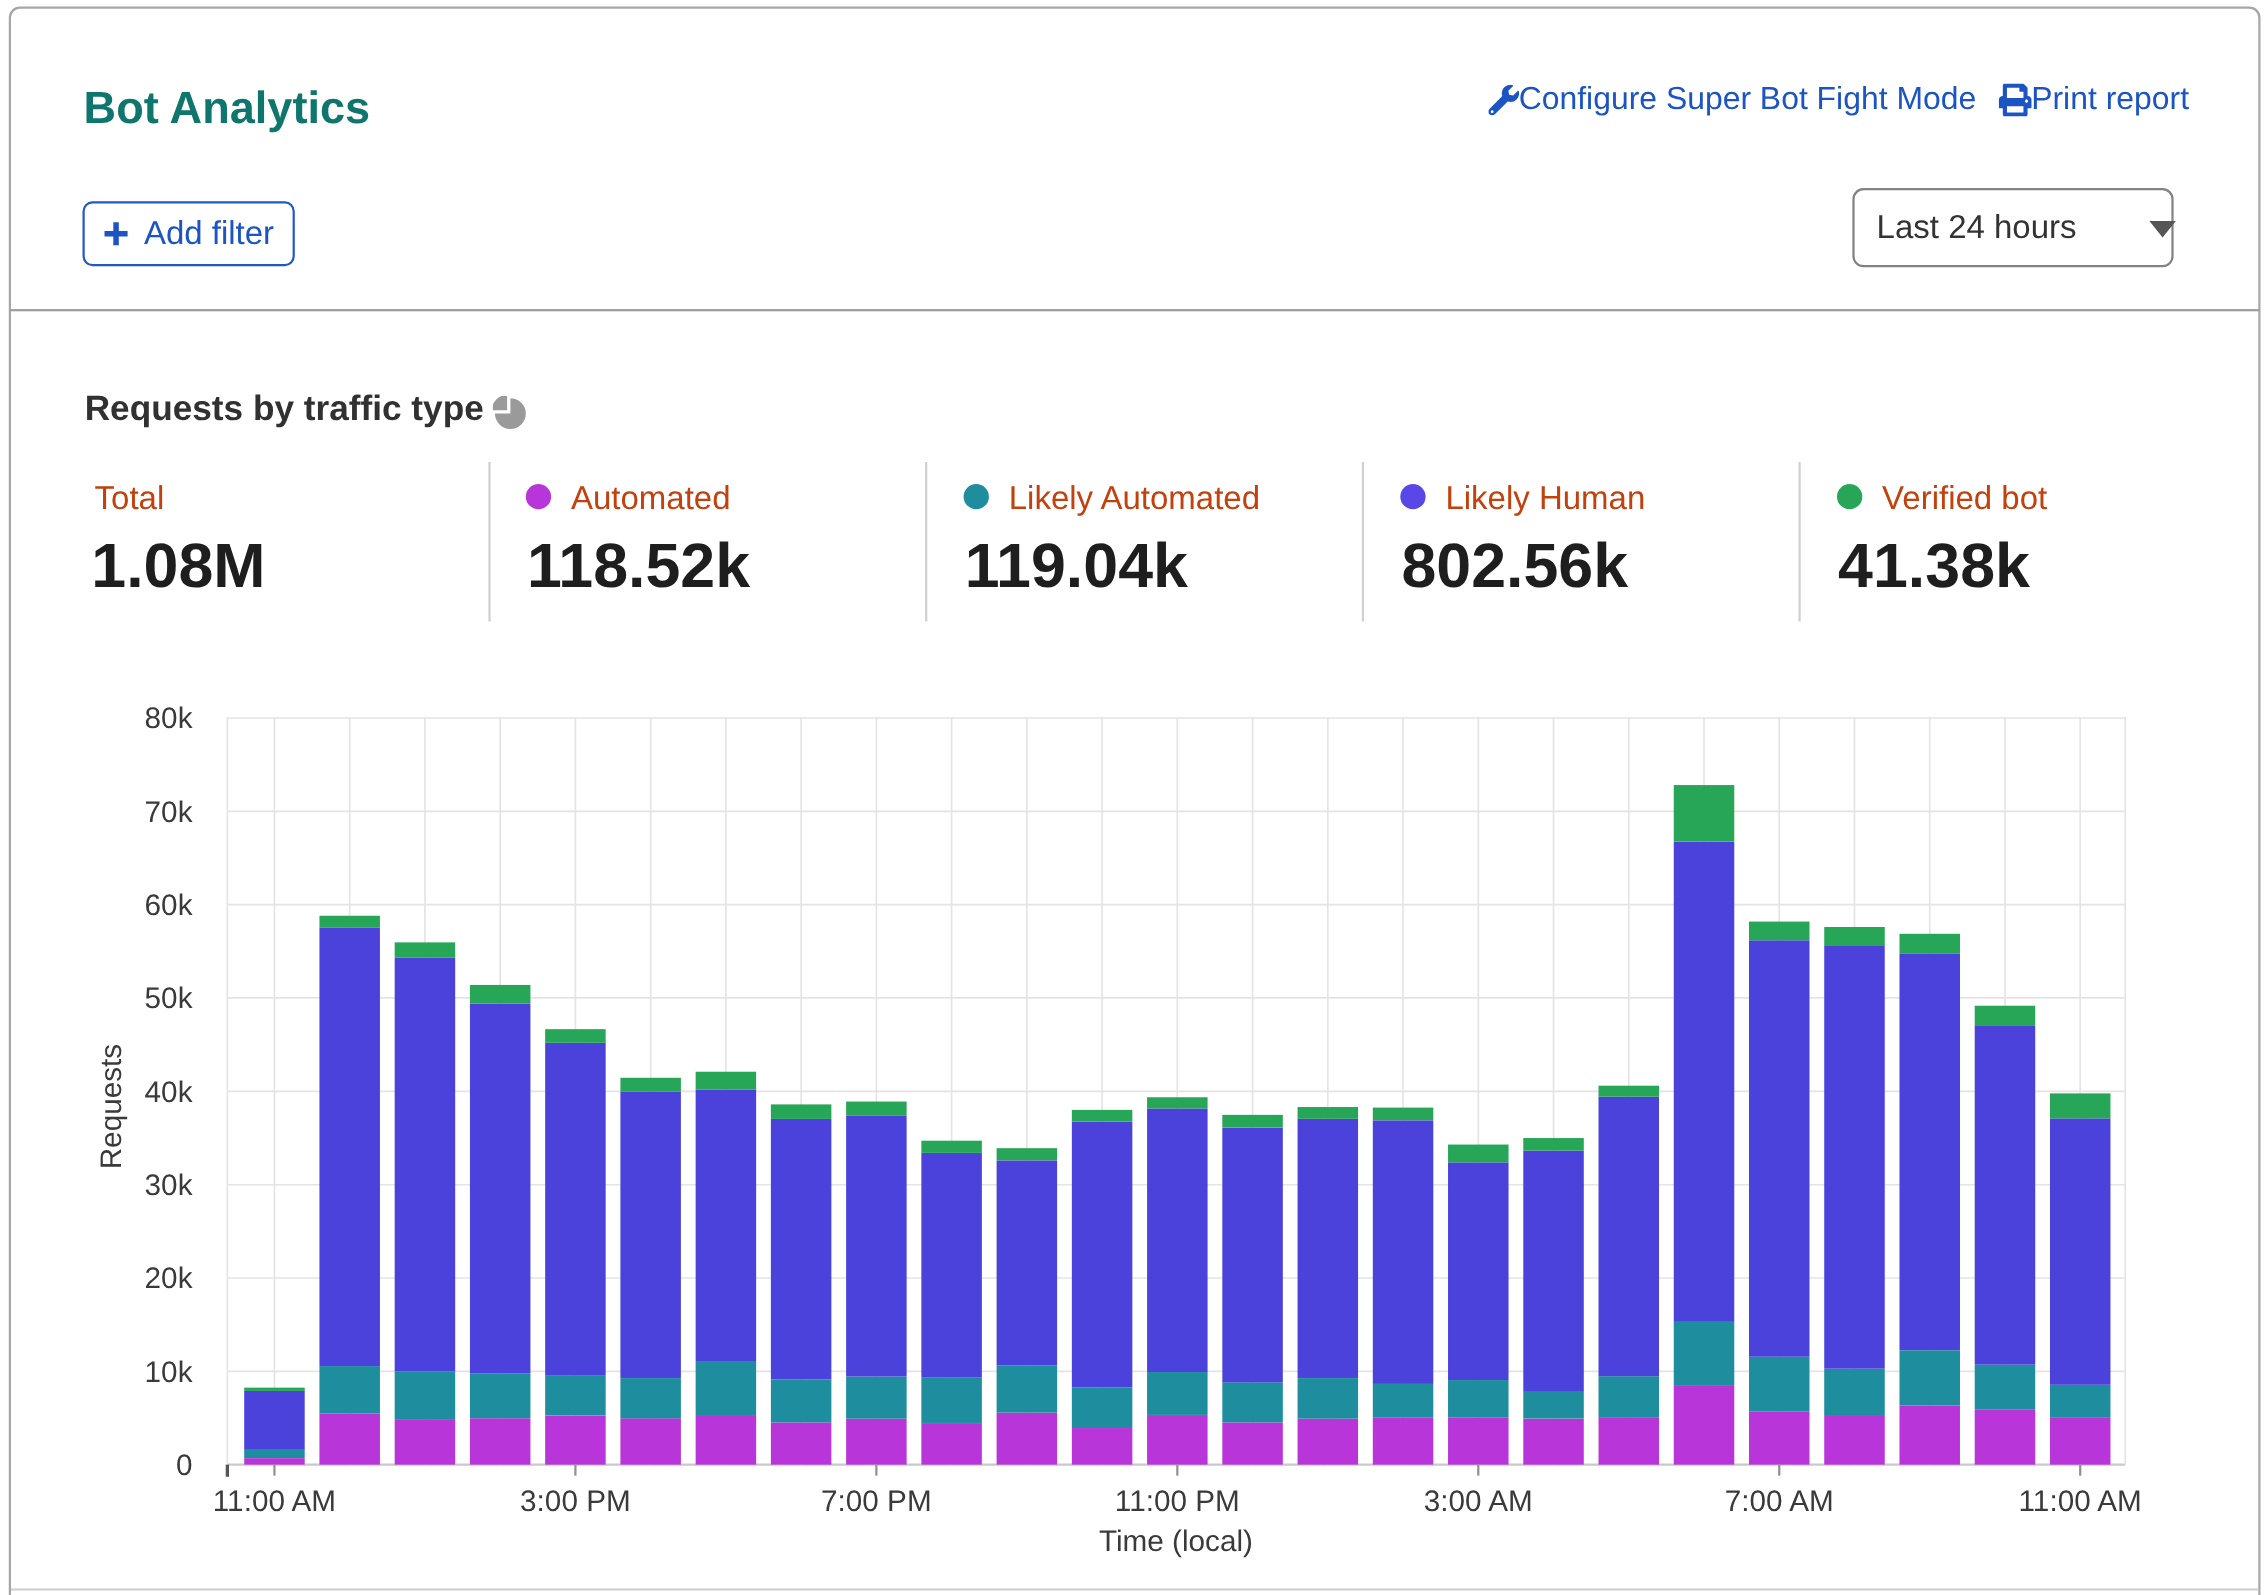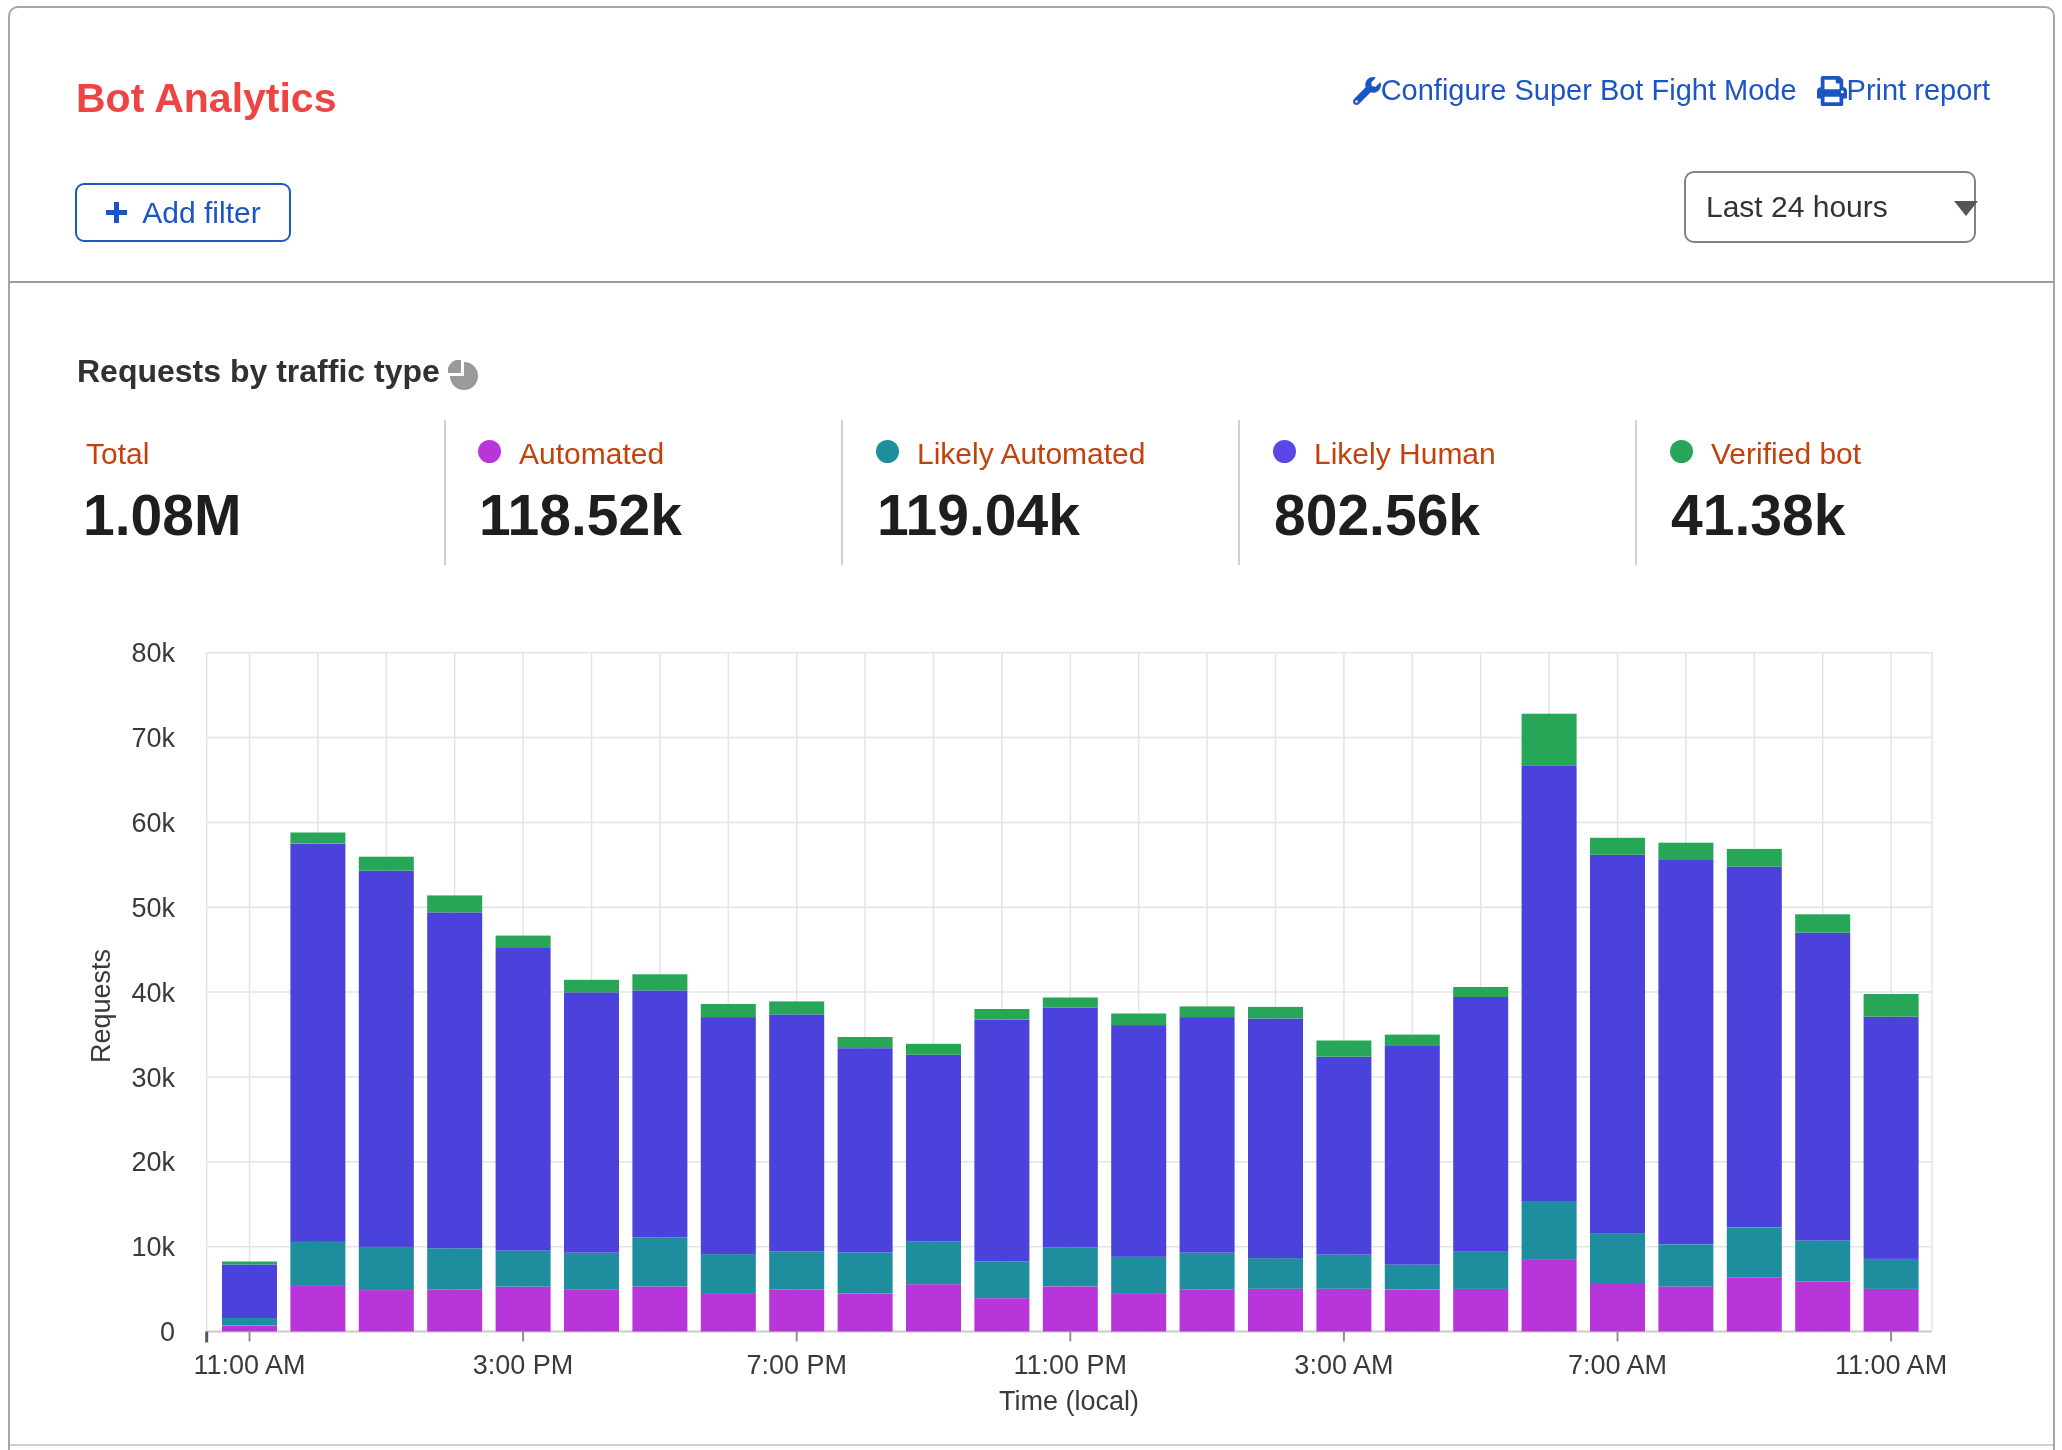--- a/index.html
+++ b/index.html
@@ -1,21 +1,21 @@
 <!DOCTYPE html>
 <html><head><meta charset="utf-8"><style>
 *{margin:0;padding:0;box-sizing:border-box}
 html,body{width:2062px;height:1450px;background:#fff;font-family:"Liberation Sans",sans-serif;position:relative;overflow:hidden}
 .abs{position:absolute}
 .card{position:absolute;left:8px;top:6px;width:2047px;height:1600px;border:2px solid #a6a6a6;border-radius:10px;background:#fff}
 .hdiv{position:absolute;left:9px;top:281px;width:2045px;height:2px;background:#9c9c9c}
 .bdiv{position:absolute;left:10px;top:1444px;width:2043px;height:2px;background:#d0d0d0}
-.title{position:absolute;left:76px;top:75px;font-size:41px;font-weight:700;color:#ef4444}
+.title{position:absolute;left:76px;top:75px;font-size:41px;font-weight:700;color:#0f766e}
 .links{position:absolute;top:74px;right:72px;display:flex;align-items:center;gap:2px;color:#1c55c3;font-size:29px;white-space:nowrap}
-.btn{position:absolute;left:75px;top:183px;width:216px;height:59px;border:2.5px solid #2158c5;border-radius:9px;color:#1c55c3;font-size:30px;display:flex;align-items:center;justify-content:center;gap:14px}
+.btn{position:absolute;left:75px;top:183px;width:193px;height:59px;border:2.5px solid #2158c5;border-radius:9px;color:#1c55c3;font-size:30px;display:flex;align-items:center;justify-content:center;gap:14px}
 .dd{position:absolute;left:1684px;top:171px;width:292px;height:72px;border:2px solid #828282;border-radius:10px;color:#333;font-size:30px;display:flex;align-items:center}
 .ddtri{position:absolute;left:268px;width:0;height:0;border-left:12px solid transparent;border-right:12px solid transparent;border-top:15px solid #555}
 .h2{position:absolute;left:77px;top:353px;font-size:32px;font-weight:700;color:#313131}
 .dot{position:absolute;top:440px;width:23px;height:23px;border-radius:50%}
 .slabel{position:absolute;top:437px;font-size:30px;color:#c2410c}
 .sval{position:absolute;top:482px;font-size:57px;font-weight:700;color:#1e1e1e}
 .sdiv{position:absolute;top:420px;width:2px;height:145px;background:#d0d0d0}
 </style></head><body>
 <div class="card"></div>
 <div class="hdiv"></div>

